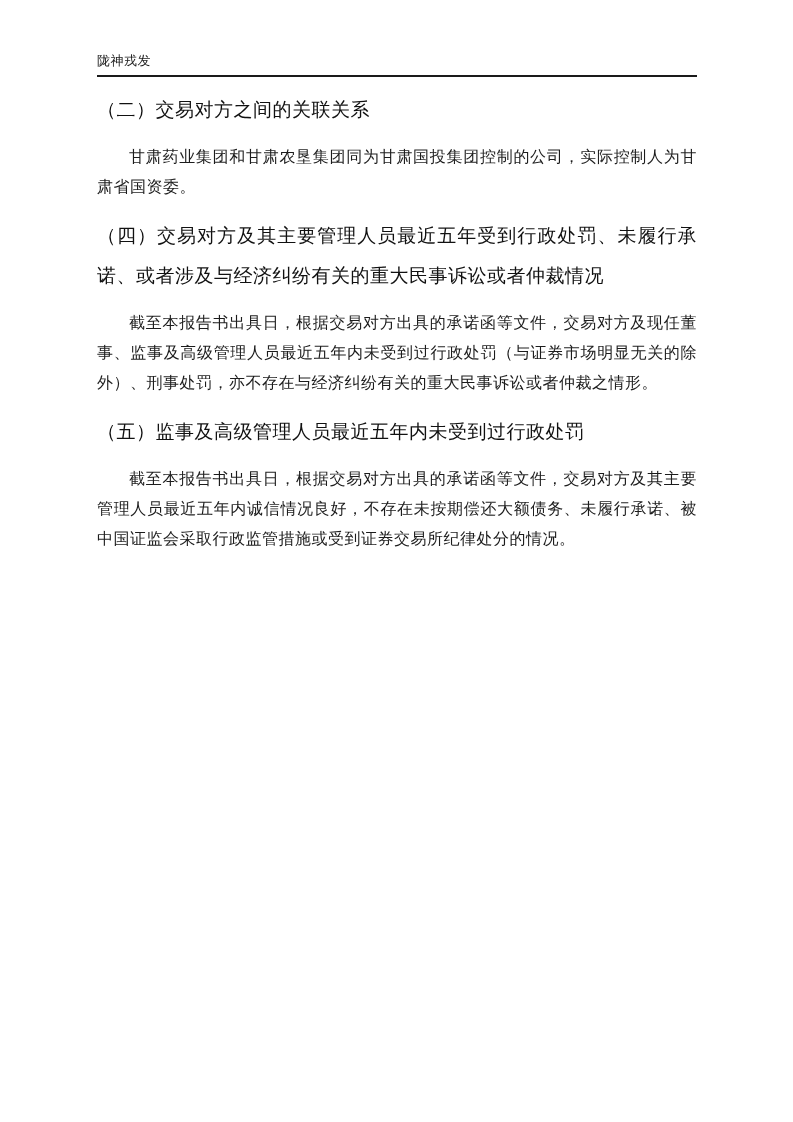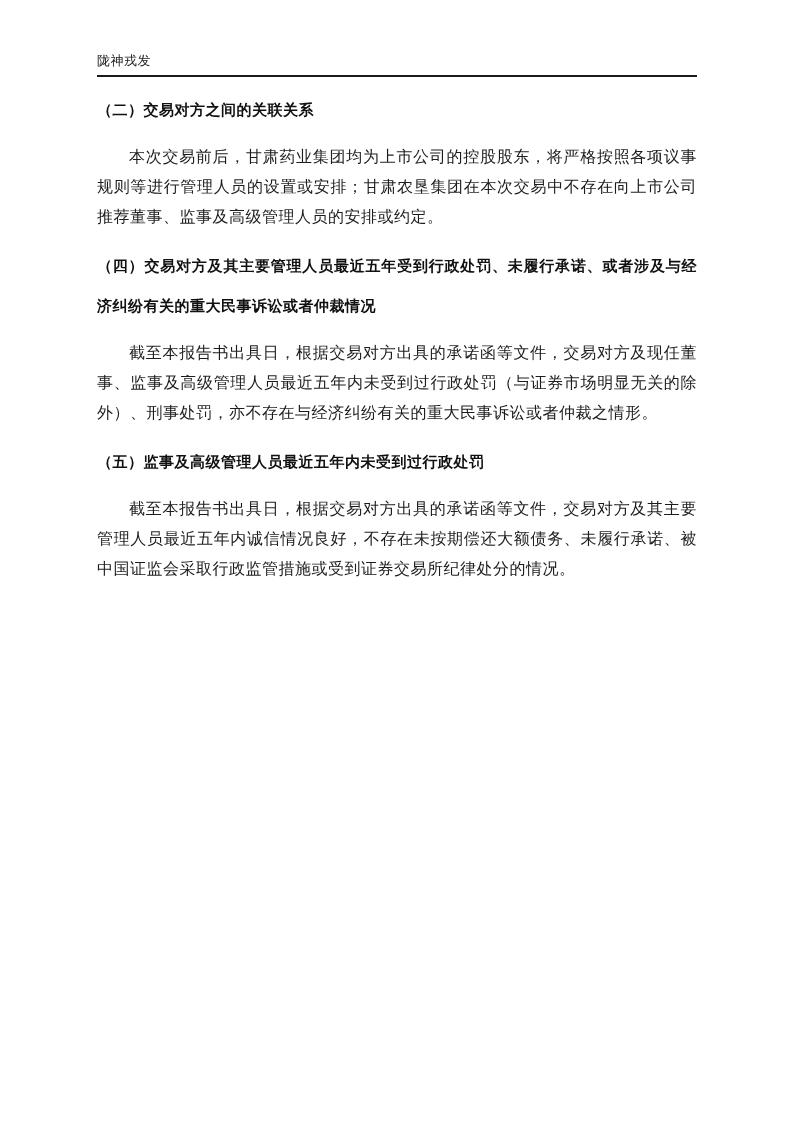--- a/index.html
+++ b/index.html
@@ -27,22 +27,22 @@
     letter-spacing: 0.5px;
   }
   .doc-body {
     position: absolute;
     top: 76px;
     left: 97px;
     width: 600px;
   }
   .doc-body h2 {
     font-family: "Liberation Sans", "DejaVu Sans", sans-serif;
-    font-weight: bold;
-    font-size: 15px;
+    font-weight: normal;
+    font-size: 19px;
     line-height: 40px;
     margin: 14px 0 0 0;
     text-align: justify;
     color: #111111;
     letter-spacing: 0.5px;
   }
   .doc-body p {
     font-size: 16px;
     line-height: 30px;
     margin: 12px 0 0 0;
@@ -65,22 +65,22 @@
 
 <div class="page">
 
   <header class="doc-header">
     <span>陇神戎发</span>
   </header>
 
   <main class="doc-body">
 
     <h2>（二）交易对方之间的关联关系</h2>
+    <p>甘肃药业集团和甘肃农垦集团同为甘肃国投集团控制的公司，实际控制人为甘肃省国资委。</p>
 
-    <p>本次交易前后，甘肃药业集团均为上市公司的控股股东，将严格按照各项议事规则等进行管理人员的设置或安排；甘肃农垦集团在本次交易中不存在向上市公司推荐董事、监事及高级管理人员的安排或约定。</p>
 
     <h2>（四）交易对方及其主要管理人员最近五年受到行政处罚、未履行承诺、或者涉及与经济纠纷有关的重大民事诉讼或者仲裁情况</h2>
     <p>截至本报告书出具日，根据交易对方出具的承诺函等文件，交易对方及现任董事、监事及高级管理人员最近五年内未受到过行政处罚（与证券市场明显无关的除外）、刑事处罚，亦不存在与经济纠纷有关的重大民事诉讼或者仲裁之情形。</p>
 
     <h2>（五）监事及高级管理人员最近五年内未受到过行政处罚</h2>
     <p>截至本报告书出具日，根据交易对方出具的承诺函等文件，交易对方及其主要管理人员最近五年内诚信情况良好，不存在未按期偿还大额债务、未履行承诺、被中国证监会采取行政监管措施或受到证券交易所纪律处分的情况。</p>
 
   </main>
 
   <div class="page-number">77 / 386</div>

